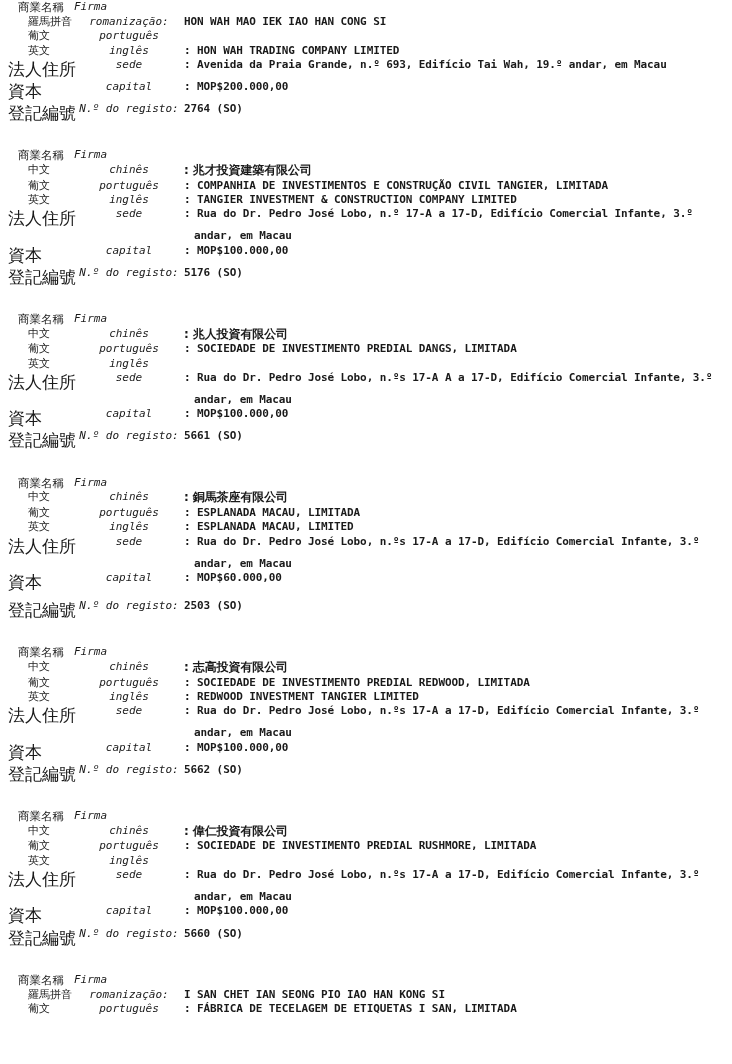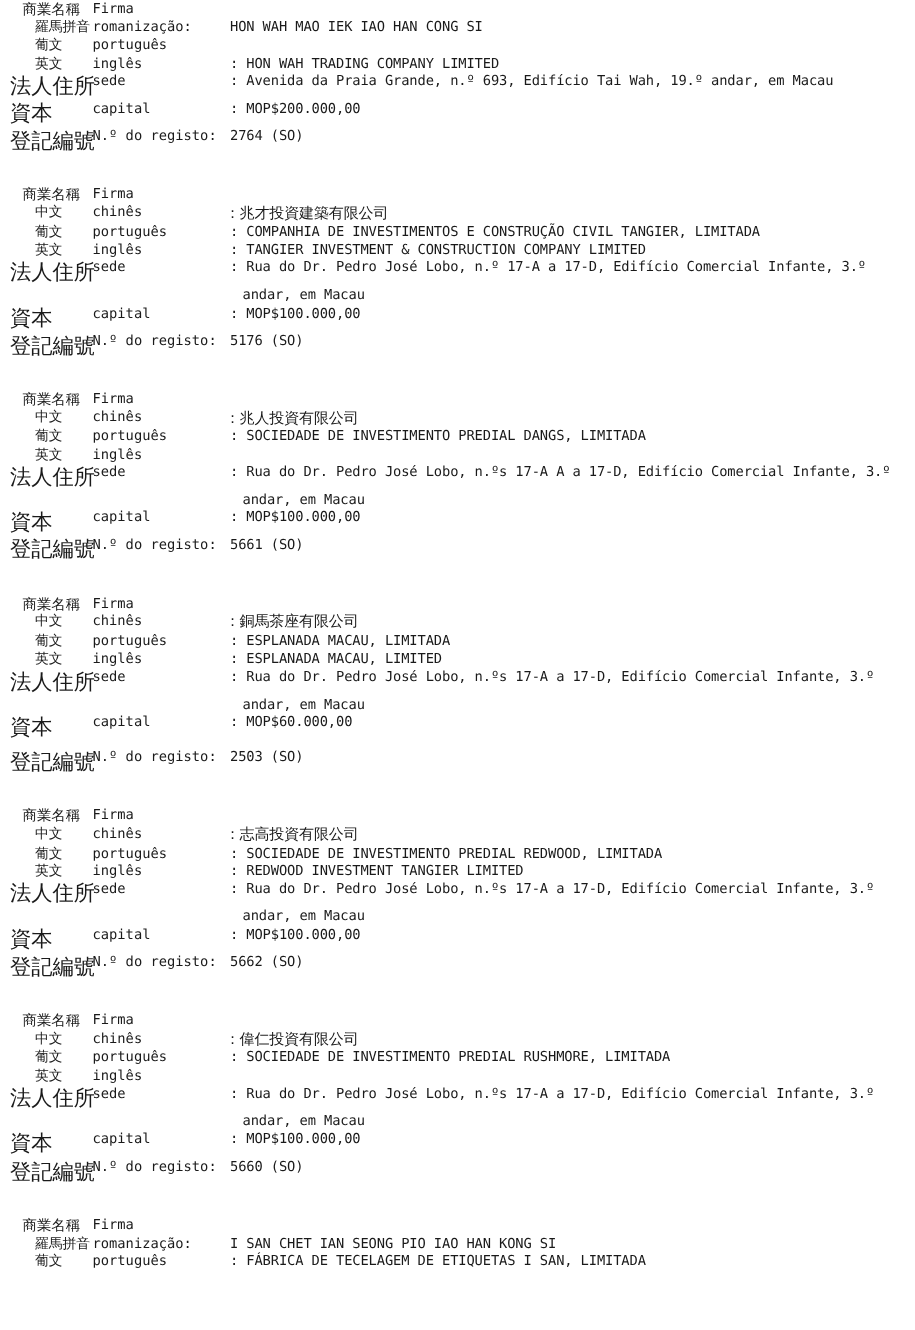--- a/index.html
+++ b/index.html
@@ -43,30 +43,33 @@
   }
   .lbl-cn.indent {
     padding-left: 28px;
     font-size: 11px;
   }
   .lbl-pt {
     width: 96px;
     flex: 0 0 96px;
     font-size: 11px;
     font-family: "DejaVu Sans Mono", "Liberation Mono", monospace;
+    font-style: italic;
   }
   .lbl-pt.wide {
     width: 110px;
     flex: 0 0 110px;
+    text-align: center;
   }
   .val {
     font-size: 11px;
     font-family: "DejaVu Sans Mono", "Liberation Mono", monospace;
     white-space: nowrap;
     letter-spacing: -0.1px;
+    font-weight: bold;
   }
   .val.cjk {
     font-family: "DejaVu Sans", "Liberation Sans", sans-serif;
     font-size: 12px;
   }
   .sep {
     height: 16px;
   }
   .sep.big {
     height: 24px;

